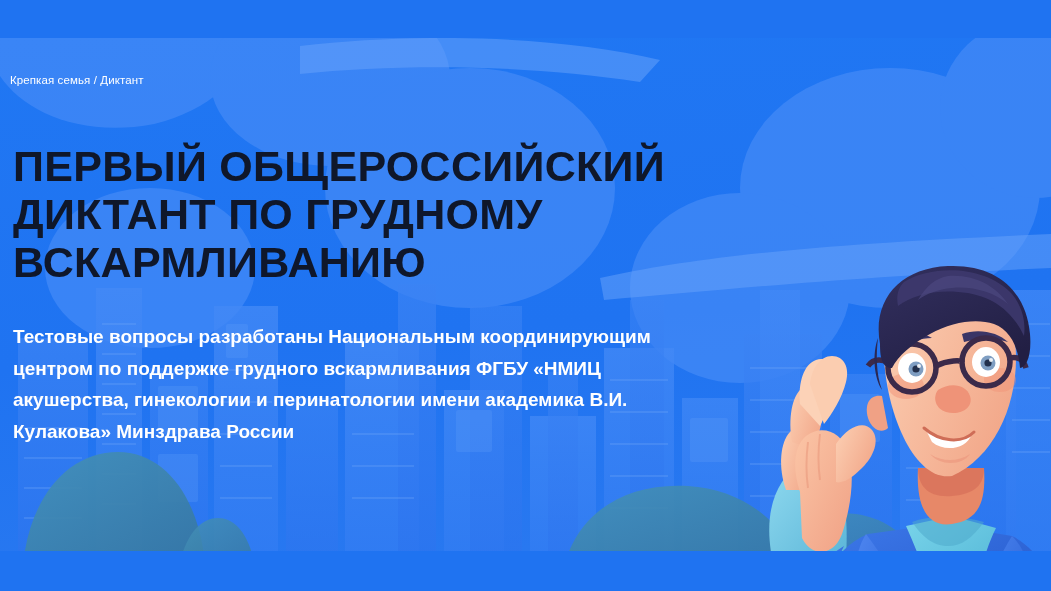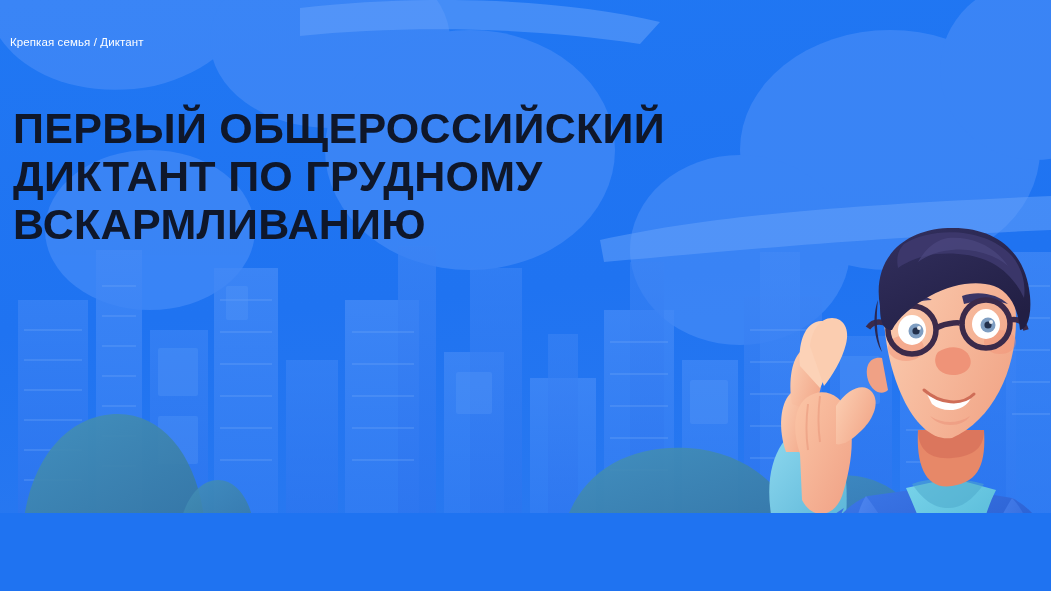--- a/index.html
+++ b/index.html
@@ -7,20 +7,21 @@
     width: 1051px; height: 591px;
     overflow: hidden;
     background: #1f73f1;
     font-family: "Liberation Sans", sans-serif;
   }
   #stage {
     position: relative;
     width: 1051px; height: 513px;
     overflow: hidden;
     background: #1f73f1;
+    margin-top: 38px;
   }
   #bg-svg, #art-svg {
     position: absolute; inset: 0;
     width: 1051px; height: 591px;
     display: block;
   }
   #content {
     position: absolute; inset: 0;
     z-index: 5;
   }
@@ -268,15 +269,16 @@
     </g>
 
     <path d="M806 591 C804 556 816 524 844 508 C832 532 826 560 826 591 Z" fill="url(#jacketG2)"></path>
   </svg>
 
   <div id="content">
     <div id="breadcrumb">Крепкая семья / Диктант</div>
 
     <h1 id="hero-title">ПЕРВЫЙ ОБЩЕРОССИЙСКИЙ ДИКТАНТ ПО ГРУДНОМУ ВСКАРМЛИВАНИЮ</h1>
 
+    <p id="hero-desc">Тестовые вопросы разработаны Национальным координирующим центром по поддержке грудного вскармливания ФГБУ «НМИЦ акушерства, гинекологии и перинатологии имени академика В.И. Кулакова» Минздрава России</p>
   </div>
 
 </div>
 
 </body></html>

